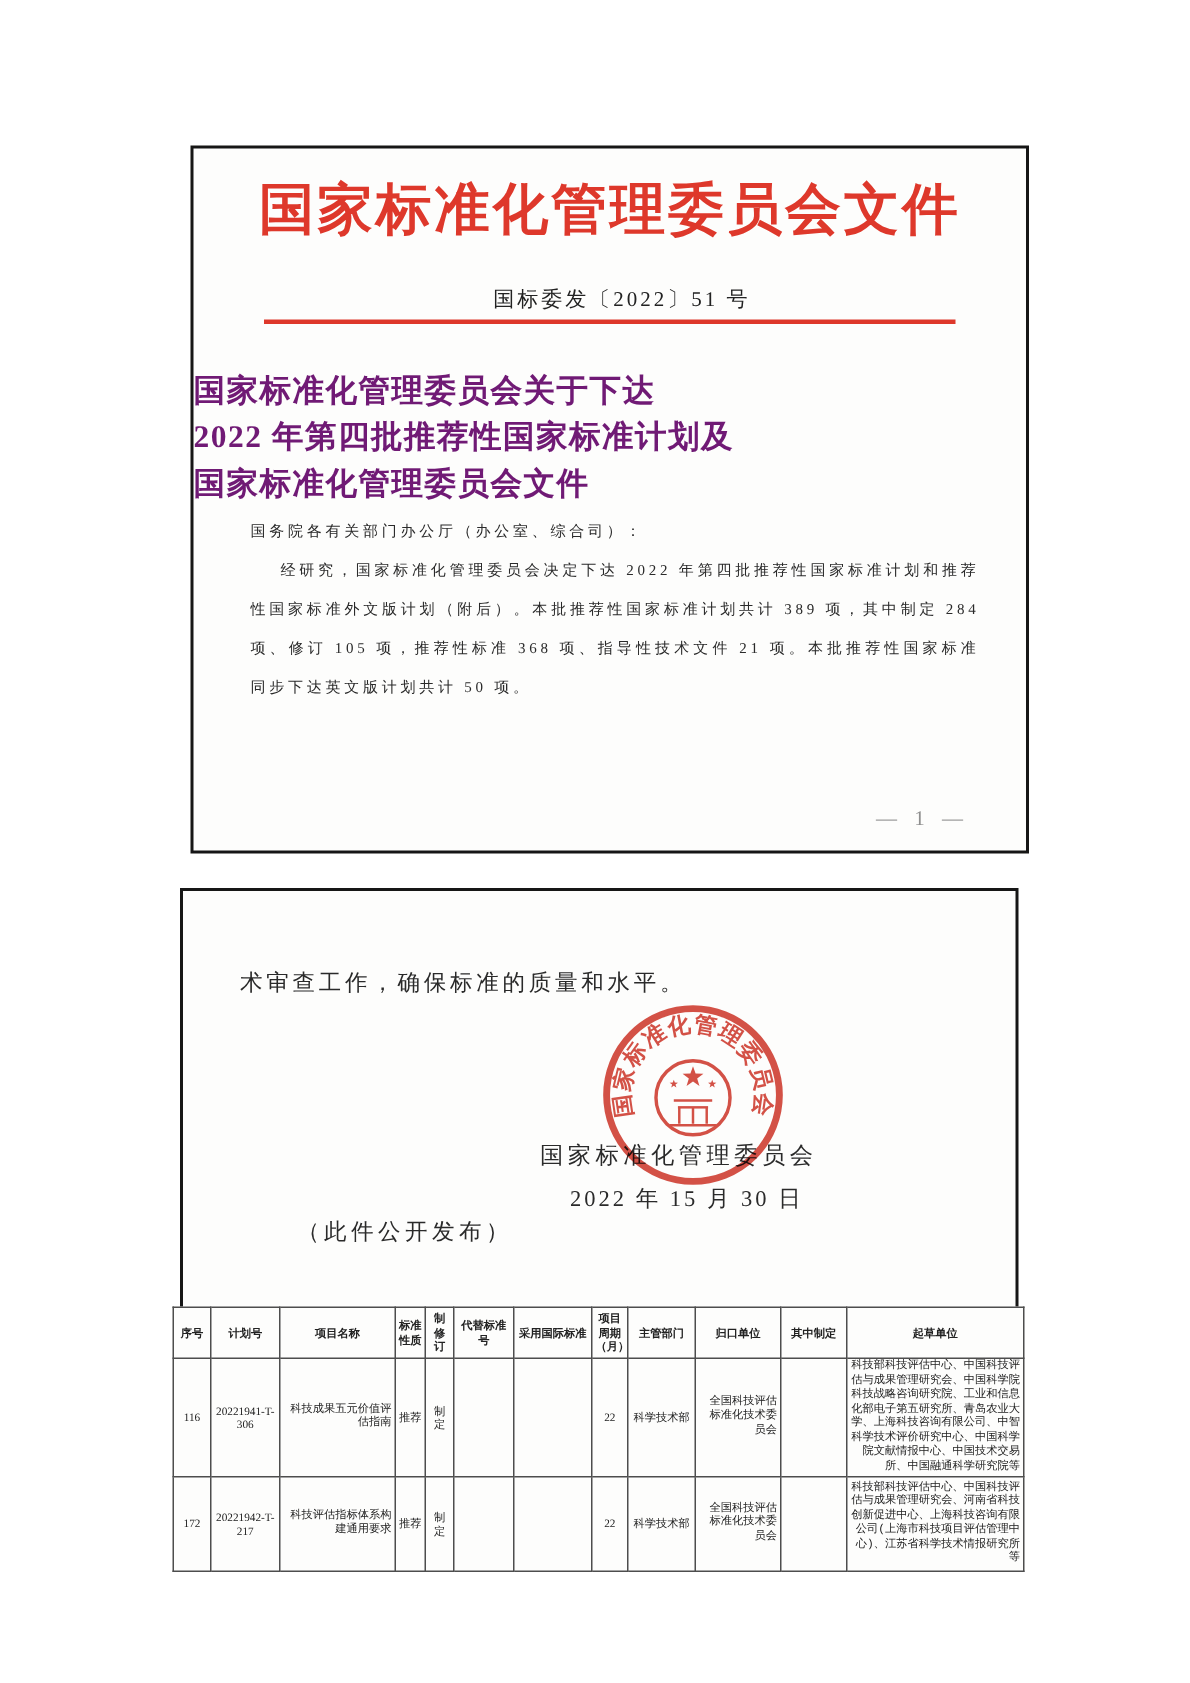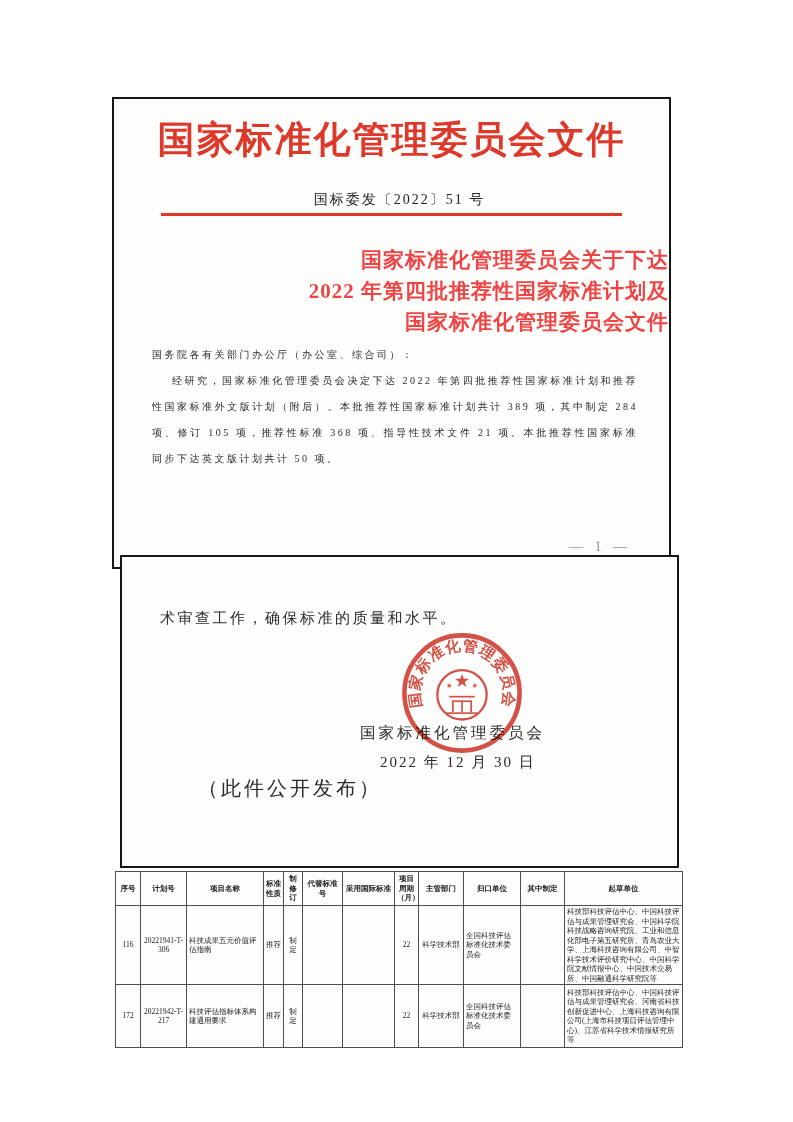--- a/index.html
+++ b/index.html
@@ -10,38 +10,38 @@
     --table-line:#4d4d4d;
   }
   html,body{margin:0;padding:0;background:#ffffff;}
   .canvas{
     position:relative;width:793px;height:1122px;background:#ffffff;
     font-family:"Liberation Serif","DejaVu Serif",serif;overflow:hidden;
   }
   .page{
     position:absolute;background:#fdfdfc;border:2px solid #161616;box-sizing:border-box;
   }
-  #page1{left:112px;top:97px;width:559px;height:472px;}
-  #page2{left:120px;top:555px;width:559px;height:313px;}
+  #page1{left:127px;top:97px;width:559px;height:472px;}
+  #page2{left:120px;top:592px;width:559px;height:313px;}
 
   .letterhead{
     position:absolute;top:16px;left:0;right:0;text-align:center;
     font-size:37px;font-weight:bold;color:var(--accent-red);letter-spacing:2px;white-space:nowrap;
   }
   .docnum{
     position:absolute;top:92px;left:0;right:0;text-align:center;
     font-size:14px;color:#222;letter-spacing:2px;margin-left:16px;
   }
   .redline{
     position:absolute;top:114px;left:47px;right:47px;height:3px;
     background:var(--accent-red);
   }
   .doctitle{
-    position:absolute;top:146px;left:0;right:0;text-align:right;
-    font-size:21px;font-weight:bold;color:#ef4444;line-height:31px;letter-spacing:1px;
+    position:absolute;top:146px;left:0;right:0;text-align:left;
+    font-size:21px;font-weight:bold;color:#701a75;line-height:31px;letter-spacing:1px;
   }
   .docbody{
     position:absolute;top:243px;left:38px;right:31px;
     font-size:10px;line-height:26px;color:var(--body-text);
     letter-spacing:2.5px;text-align:justify;
   }
   .docbody p{margin:0;}
   .indent{text-indent:2em;}
   .pagenum{
     position:absolute;bottom:12px;right:38px;
@@ -55,41 +55,41 @@
   .signer{
     position:absolute;top:166px;left:238px;
     font-size:15.5px;color:var(--body-text);letter-spacing:3px;z-index:1;white-space:nowrap;
   }
   .issue-date{
     position:absolute;top:196px;left:258px;
     font-size:15px;color:var(--body-text);letter-spacing:2px;z-index:1;white-space:nowrap;
   }
   .public-note{
     position:absolute;top:218px;left:76px;
-    font-size:20px;color:var(--body-text);letter-spacing:3px;
+    font-size:15px;color:var(--body-text);letter-spacing:3px;
   }
   .seal{
     position:absolute;left:276px;top:72px;width:128px;height:128px;
     z-index:2;mix-blend-mode:multiply;opacity:.88;
   }
 
   .plan-table{
     position:absolute;left:115px;top:871px;width:567px;
     border-collapse:collapse;table-layout:fixed;background:#fdfdfc;
   }
   .plan-table th,.plan-table td{
     border:1px solid var(--table-line);
     font-size:7.5px;line-height:9.5px;color:#222;
     padding:1px 2px;vertical-align:middle;text-align:center;
     overflow:hidden;word-break:break-all;
   }
   .plan-table th{font-weight:bold;height:31px;}
   tr.row-1 td{height:67px;}
   tr.row-2 td{height:60px;}
-  .plan-table td.al{text-align:left;}
+  .plan-table td.al{text-align:right;font-family:Liberation Mono, monospace;}
 </style>
 </head>
 <body>
 
 <div class="canvas">
 
   <div class="page" id="page1">
     <div class="letterhead">国家标准化管理委员会文件</div>
     <div class="docnum">国标委发〔2022〕51 号</div>
     <div class="redline"></div>
@@ -102,21 +102,21 @@
       <p>国务院各有关部门办公厅（办公室、综合司）：</p>
       <p class="indent">经研究，国家标准化管理委员会决定下达 2022 年第四批推荐性国家标准计划和推荐性国家标准外文版计划（附后）。本批推荐性国家标准计划共计 389 项，其中制定 284 项、修订 105 项，推荐性标准 368 项、指导性技术文件 21 项。本批推荐性国家标准同步下达英文版计划共计 50 项。</p>
     </div>
     <div class="pagenum">— 1 —</div>
   </div>
 
   <div class="page" id="page2">
     <div class="continuation">术审查工作，确保标准的质量和水平。</div>
 
     <div class="signer">国家标准化管理委员会</div>
-    <div class="issue-date">2022 年 12 月 30 日</div>
+    <div class="issue-date">2022 年 15 月 30 日</div>
     <div class="public-note">（此件公开发布）</div>
 
     <svg class="seal" viewBox="0 0 140 140" aria-hidden="true">
       <circle cx="70" cy="70" r="63" fill="none" stroke="var(--seal-red)" stroke-width="5"></circle>
       <path id="sealArc" d="M 26.8,85.7 A 46,46 0 1 1 113.2,85.7" fill="none" stroke="none"></path>
       <text font-size="16.5" font-weight="bold" fill="var(--seal-red)" letter-spacing="1" font-family="Liberation Serif, DejaVu Serif, serif" text-anchor="middle">
         <textPath href="#sealArc" startOffset="50%">国家标准化管理委员会</textPath>
       </text>
 
       <g fill="var(--seal-red)" stroke="var(--seal-red)">

